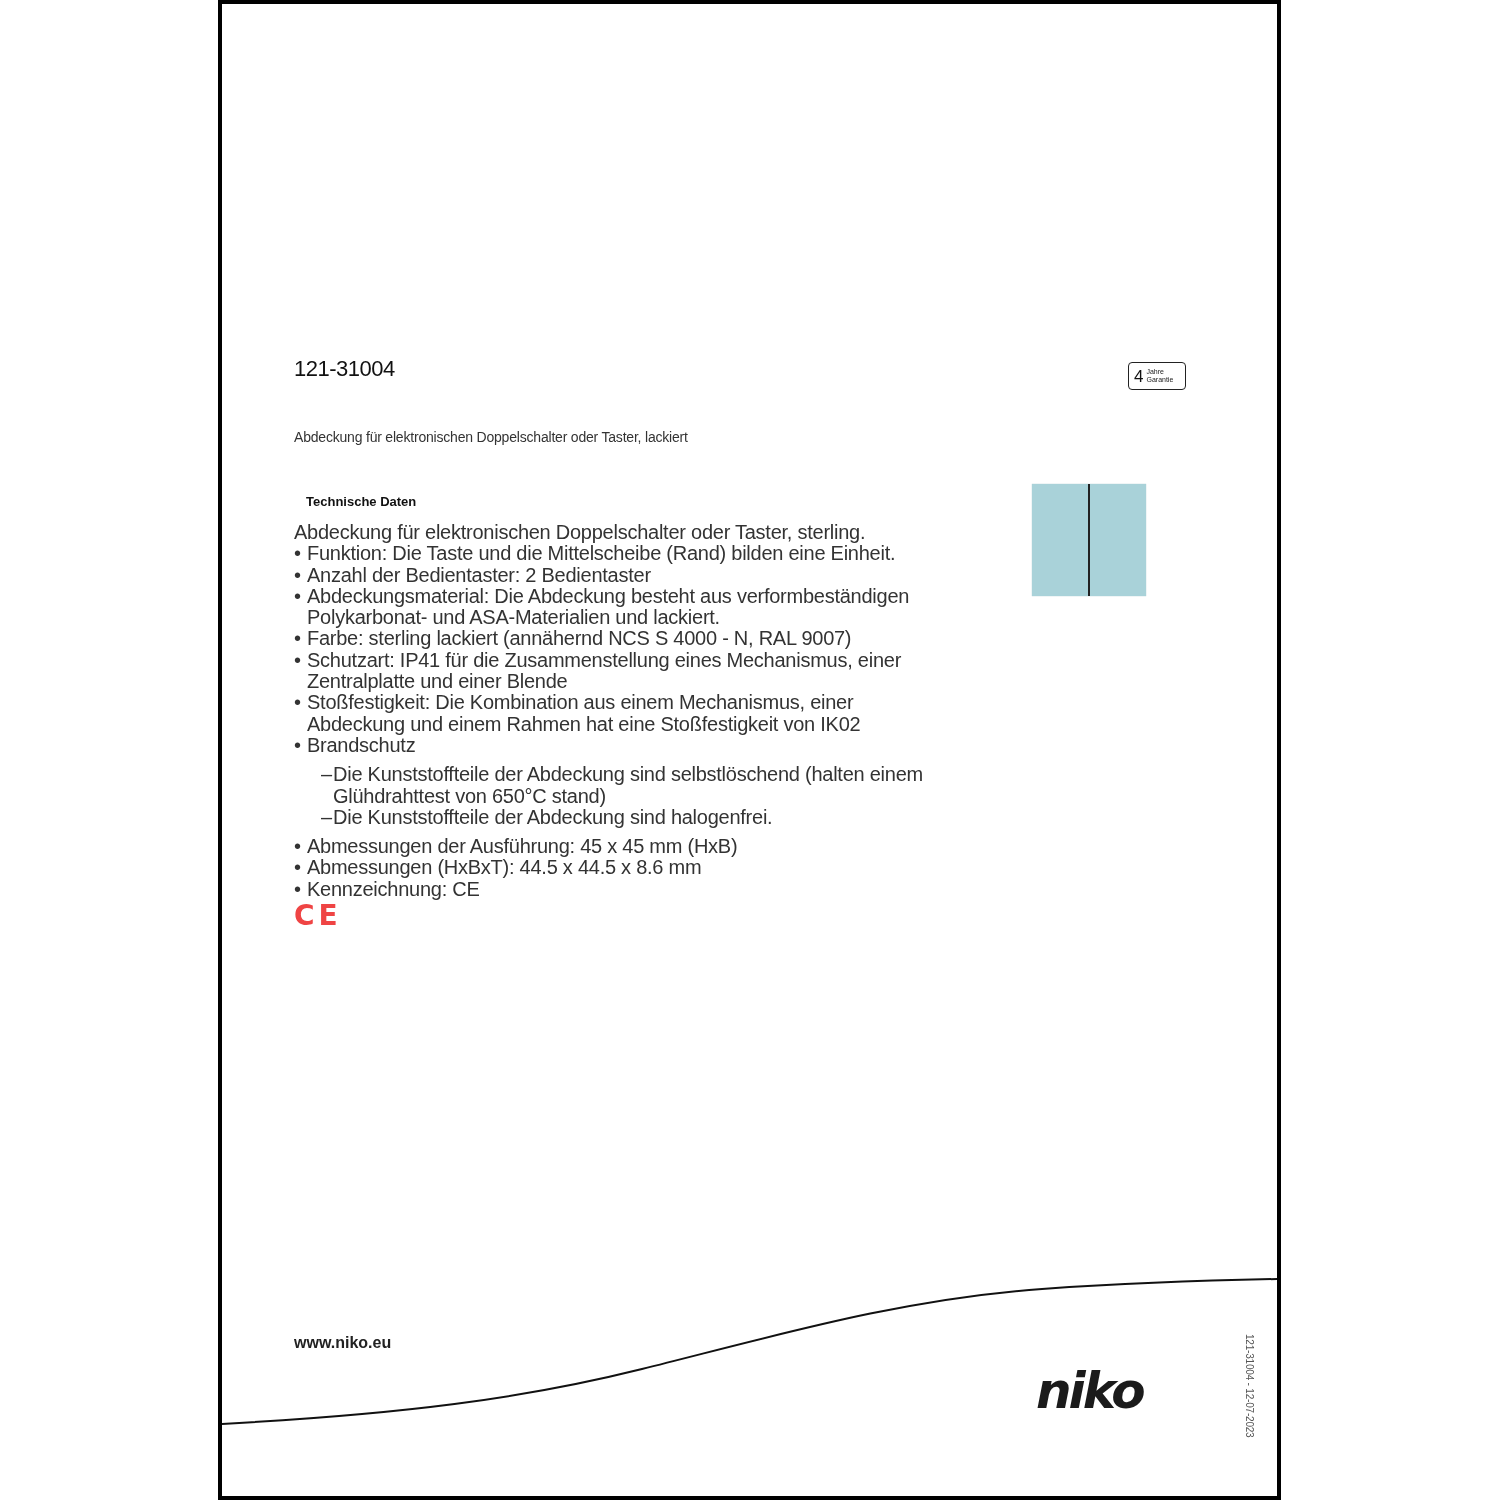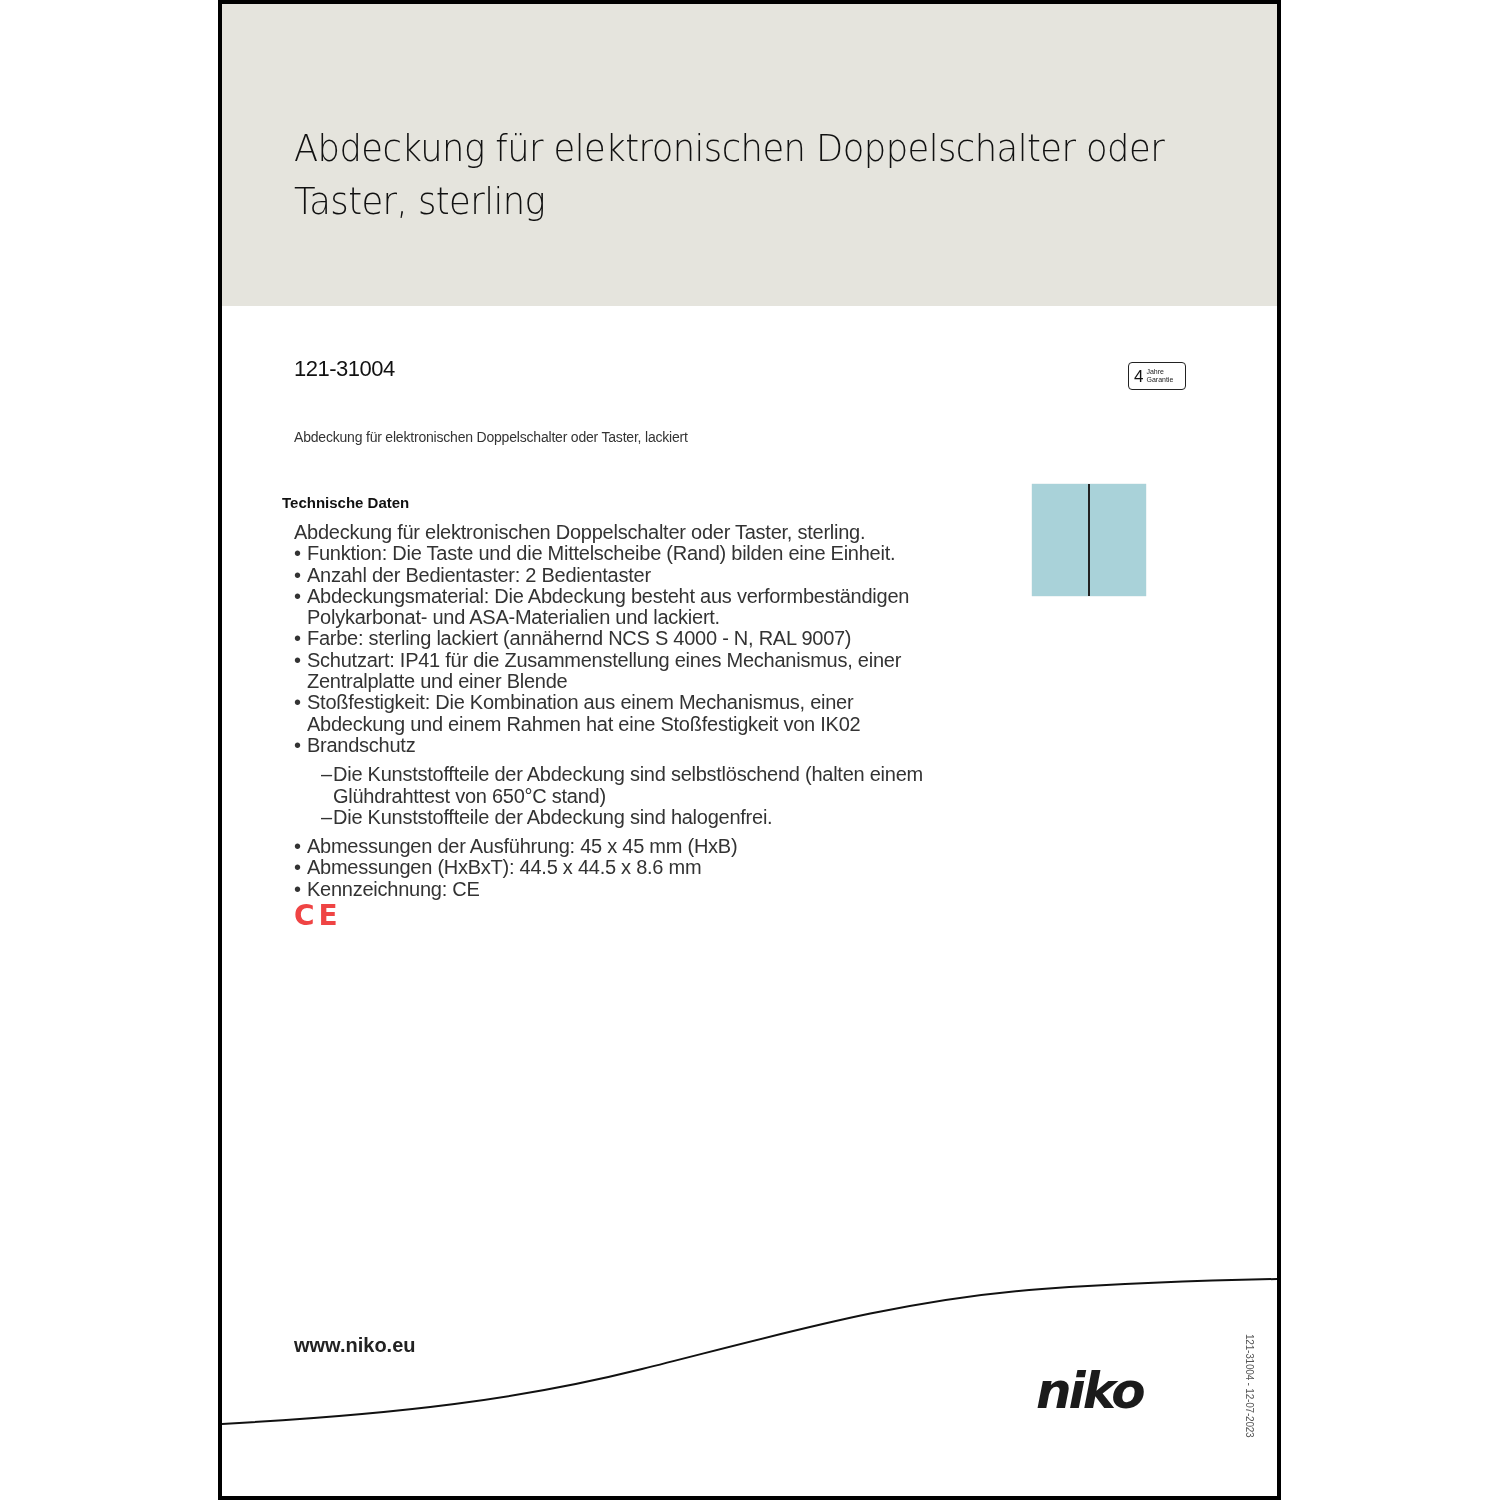--- a/index.html
+++ b/index.html
@@ -88,23 +88,23 @@
     .short-desc {
       position: absolute;
       left: 72px;
       top: 425px;
       font-size: 14px;
       color: #333;
       letter-spacing: -0.2px;
     }
     .section-heading {
       position: absolute;
-      left: 60px;
+      left: 84px;
       top: 490px;
-      font-size: 15px;
+      font-size: 13px;
       font-weight: bold;
       color: #111;
     }
     .spec-block {
       position: absolute;
       left: 72px;
       top: 518px;
       width: 660px;
       font-size: 20px;
       line-height: 21.3px;
@@ -171,21 +171,21 @@
       position: absolute;
       left: 0;
       top: 1260px;
       width: 100%;
       height: 200px;
     }
     .website {
       position: absolute;
       left: 72px;
       top: 1330px;
-      font-size: 20px;
+      font-size: 16px;
       font-weight: bold;
       color: #222;
     }
     .niko-logo {
       position: absolute;
       left: 814px;
       top: 1362px;
       font-family: "DejaVu Sans", sans-serif;
       font-size: 50px;
       font-weight: bold;
@@ -203,26 +203,20 @@
       writing-mode: vertical-rl;
       white-space: nowrap;
       letter-spacing: -0.2px;
     }
   </style>
 </head>
 <body>
 
 <div class="page">
 
-  <div class="header-band">
-    <h1 class="doc-title" style="margin:0;">
-      <span>Abdeckung für elektronischen Doppelschalter oder</span>
-      <span>Taster, sterling</span>
-    </h1>
-  </div>
 
   <div class="article-number">121-31004</div>
 
   <div class="warranty-badge">
     <span class="warranty-num">4</span>
     <span class="warranty-text">
       <span>Jahre</span>
       <span>Garantie</span>
     </span>
   </div>

